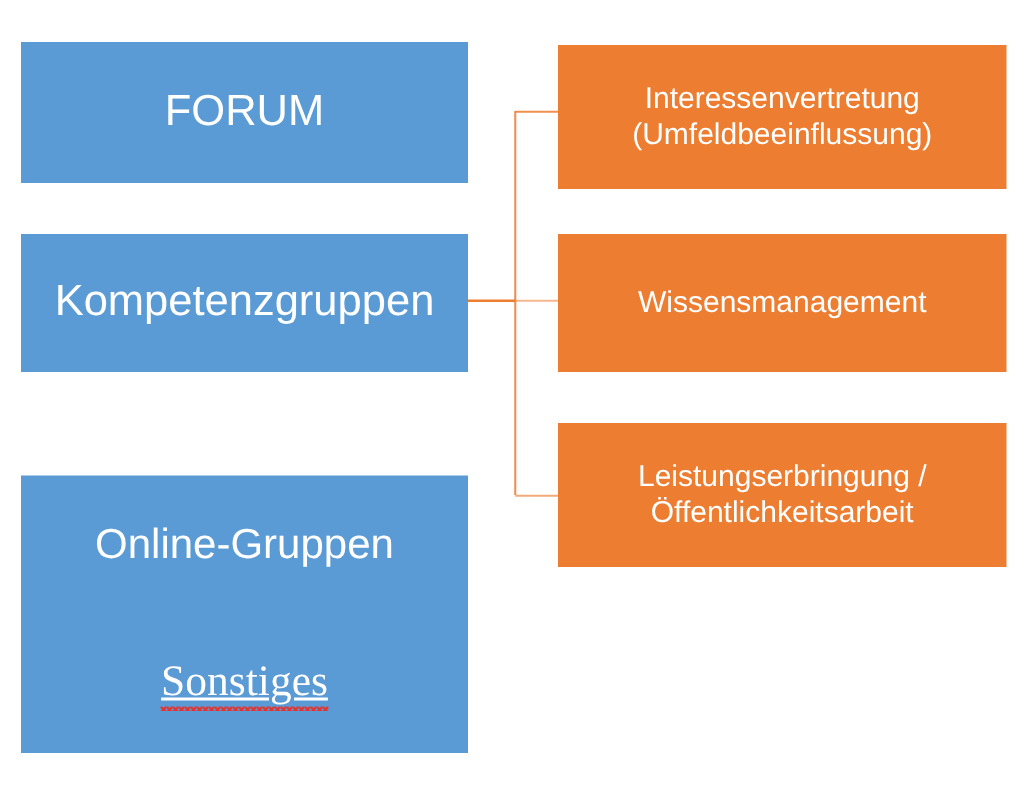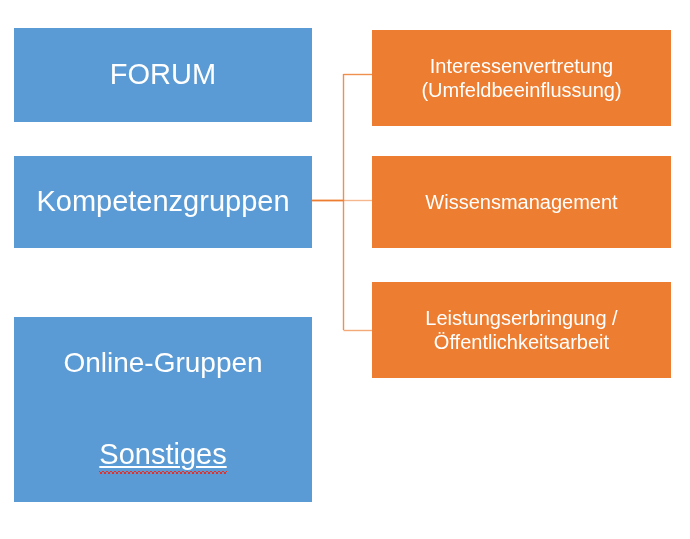--- a/index.html
+++ b/index.html
@@ -106,21 +106,21 @@
   <div class="node node-blue" style="left:14px; top:156px; width:298px; height:92px;align-items:center;">
     <span>Kompetenzgruppen</span>
   </div>
 
   <div class="node node-blue small" style="left:14px; top:290px; width:298px; height:92px;margin-top:27px;">
     <span>
       <span>Online-Gruppen</span><br>
     </span>
   </div>
 
-  <div class="node node-blue" style="left:14px; top:408px; width:298px; height:94px;">
+  <div class="node node-blue" style="left:14px; top:408px; width:298px; height:94px;font-family:Liberation Serif, serif;">
     <span class="spell underline-txt">Sonstiges</span>
   </div>
 
   <div class="node node-orange" style="left:372px; top:156px; width:299px; height:92px;">
     <span>Wissensmanagement</span>
   </div>
 
   <div class="node node-orange" style="left:372px; top:30px; width:299px; height:96px;">
     <span>Interessenvertretung
 (Umfeldbeeinflussung)</span>

